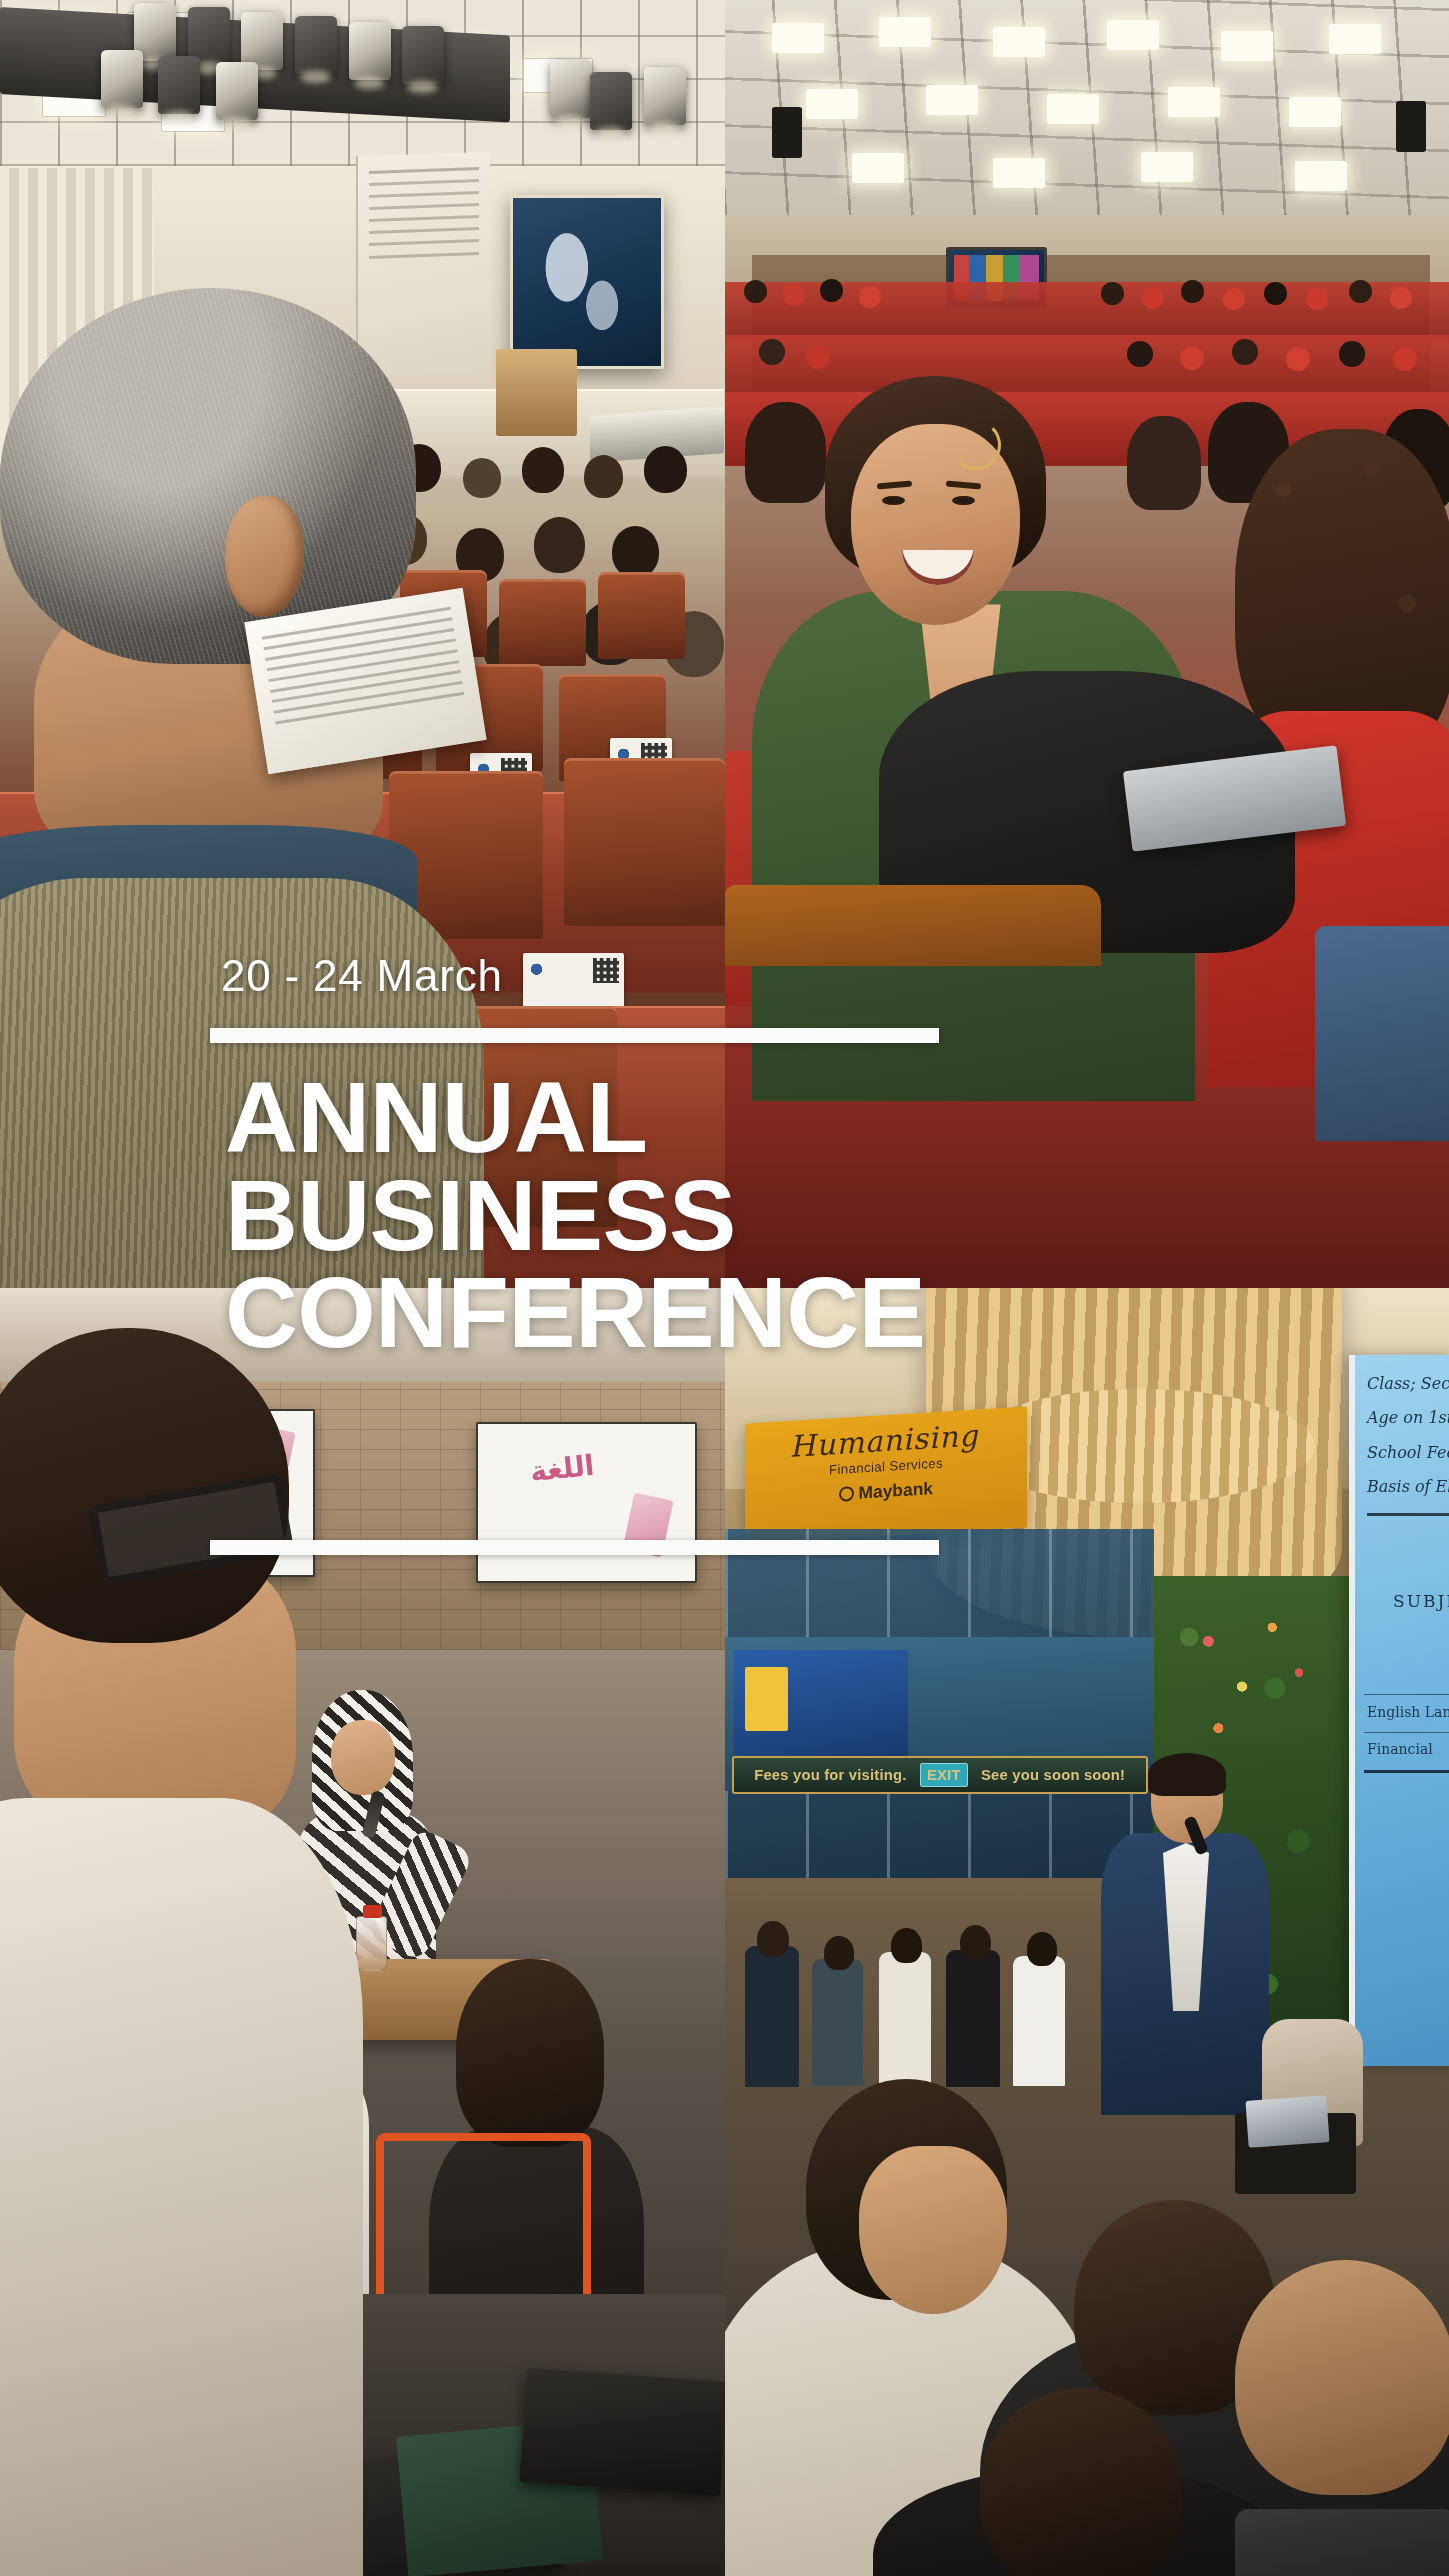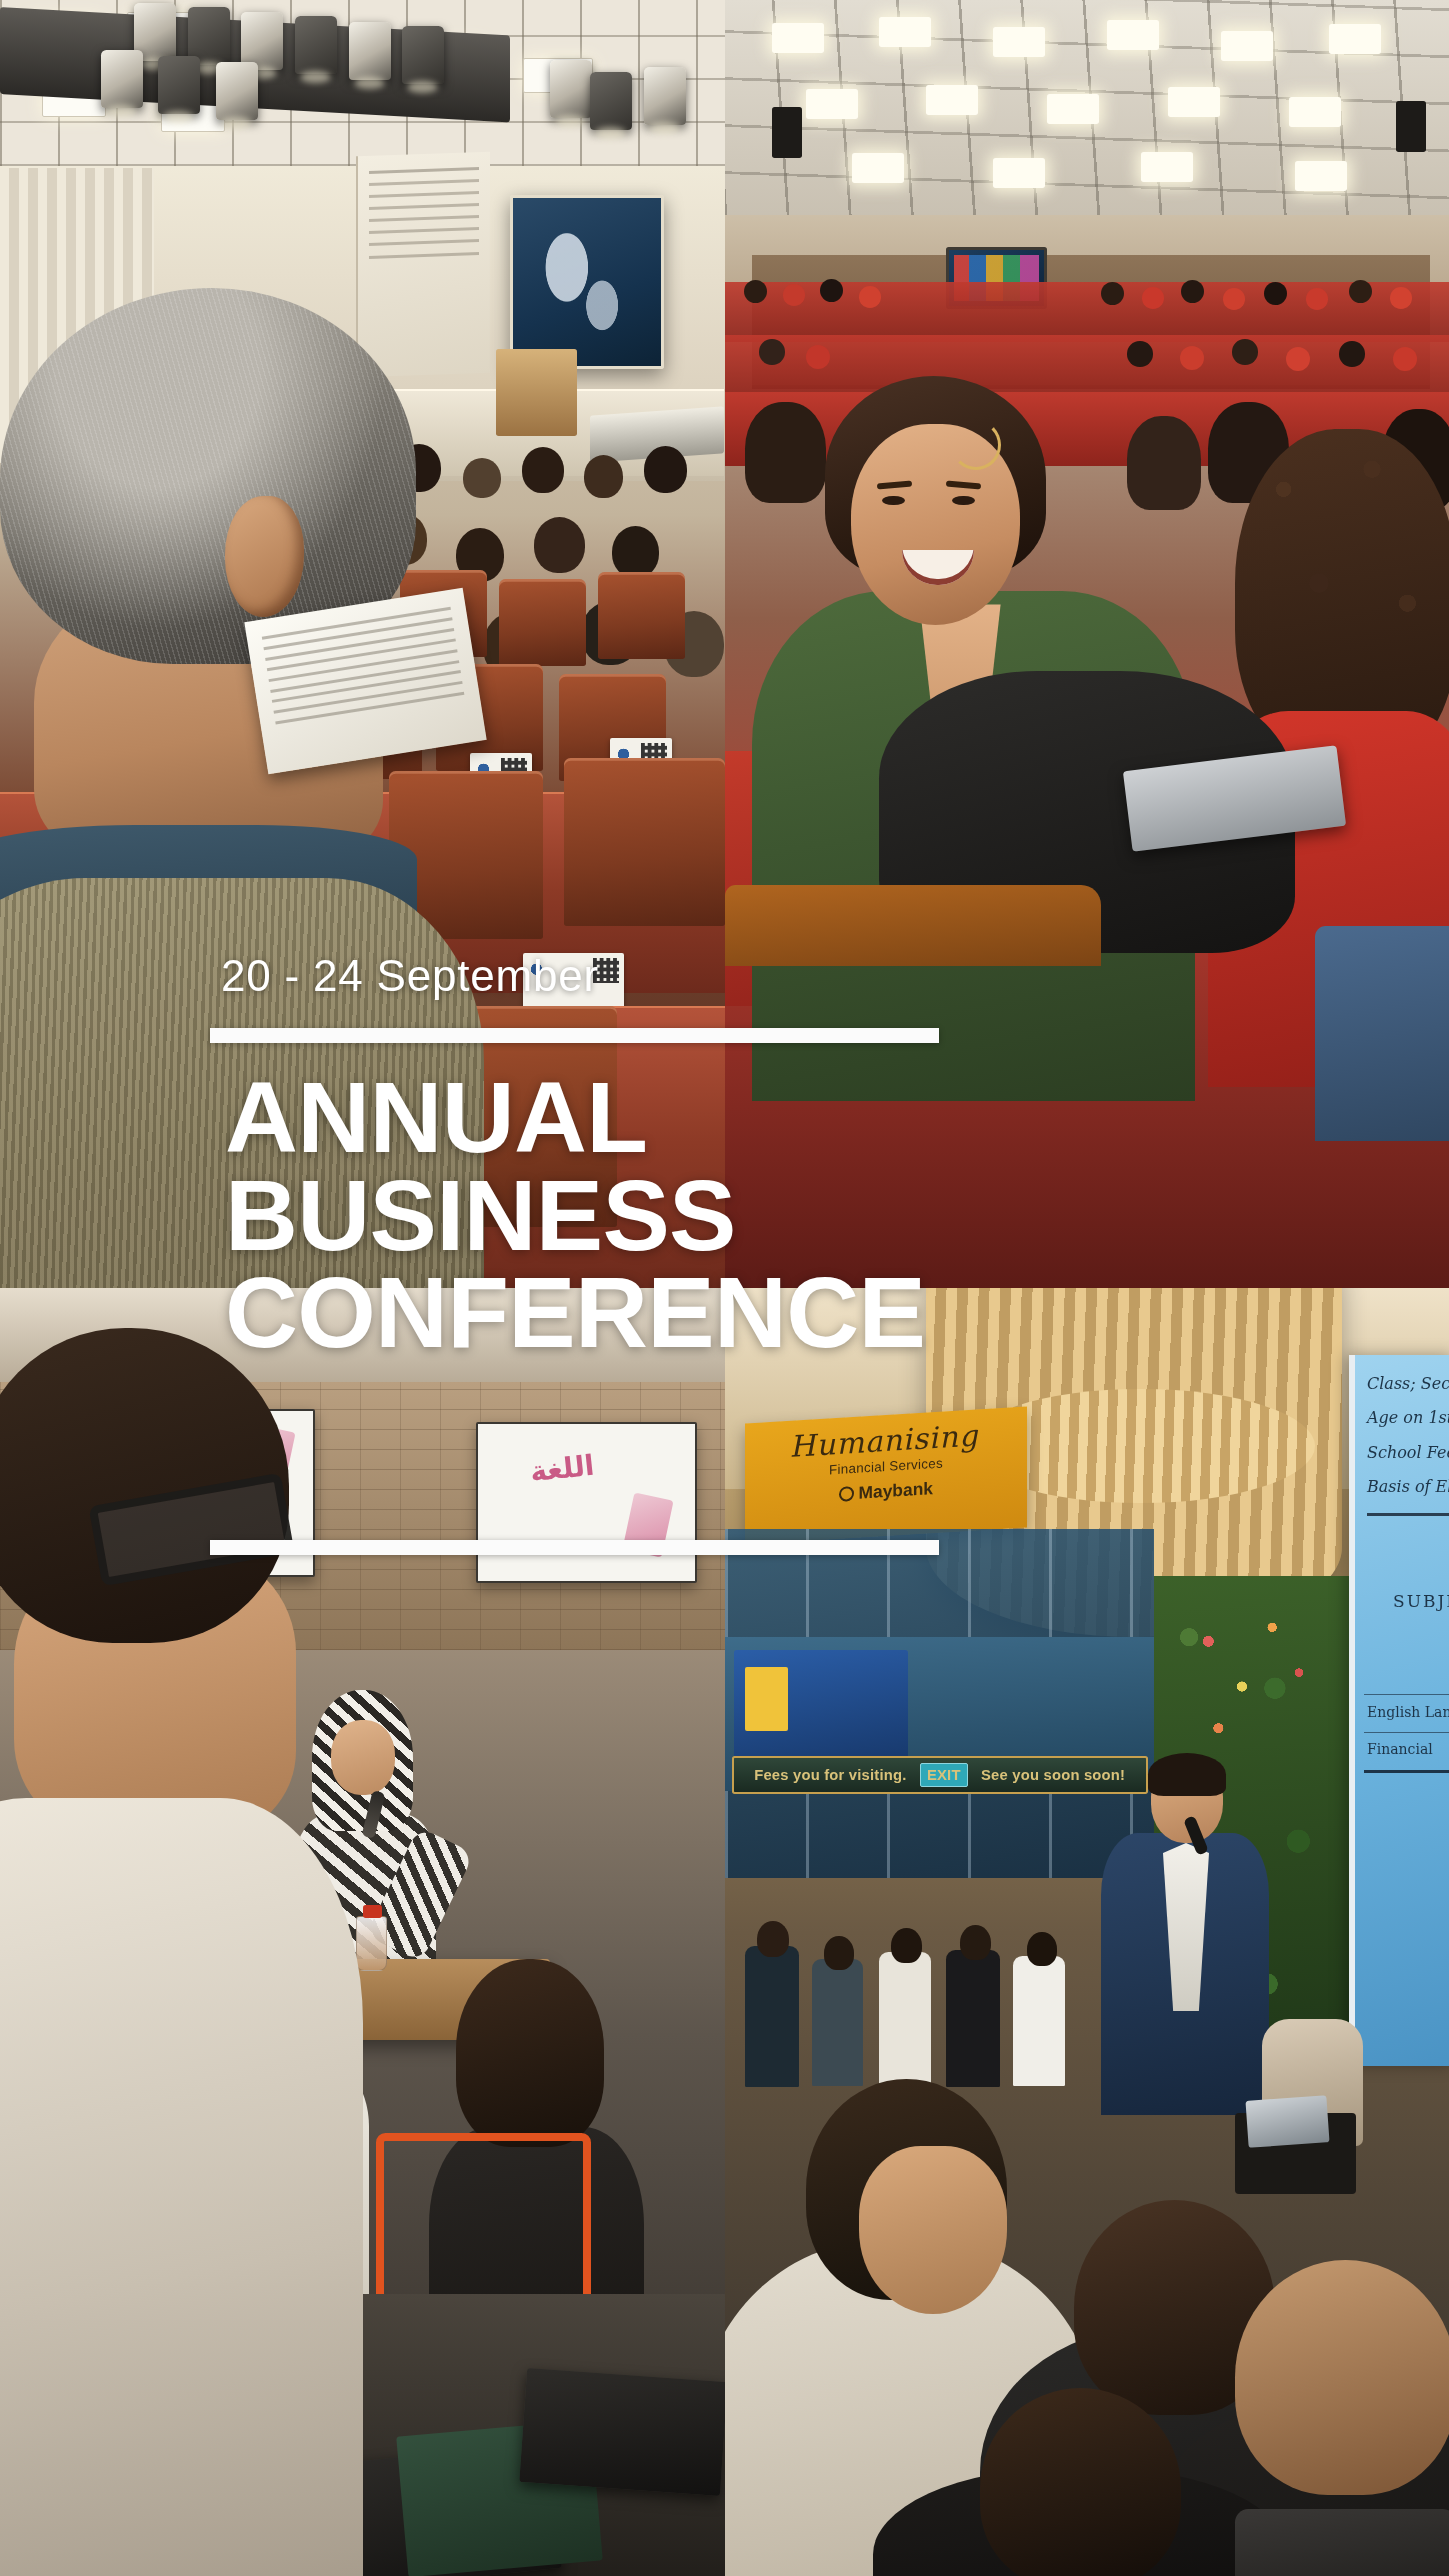--- a/index.html
+++ b/index.html
@@ -1074,21 +1074,21 @@
           <div class="c4-h" style="left:255px;top:349px;width:201px;height:201px;background:linear-gradient(165deg,#3d2a1b,#120c08);"></div>
 
           <div class="c4-fig" style="left:510px;top:470px;width:221px;height:134px;background:linear-gradient(170deg,#3a3836,#161513);border-radius:13.4px 13.4px 0 0;"></div>
         </div>
       </div>
     </div>
 
   </div>
 
   <div class="overlay">
-    <div class="ov-date">20 - 24 September</div>
+    <div class="ov-date">20 - 24 March</div>
 
     <div class="ov-rule top"></div>
 
     <div class="ov-head l1">ANNUAL</div>
     <div class="ov-head l3">CONFERENCE</div>
     <div class="ov-head l2">BUSINESS</div>
 
 
     <div class="ov-rule bot"></div>
   </div>

